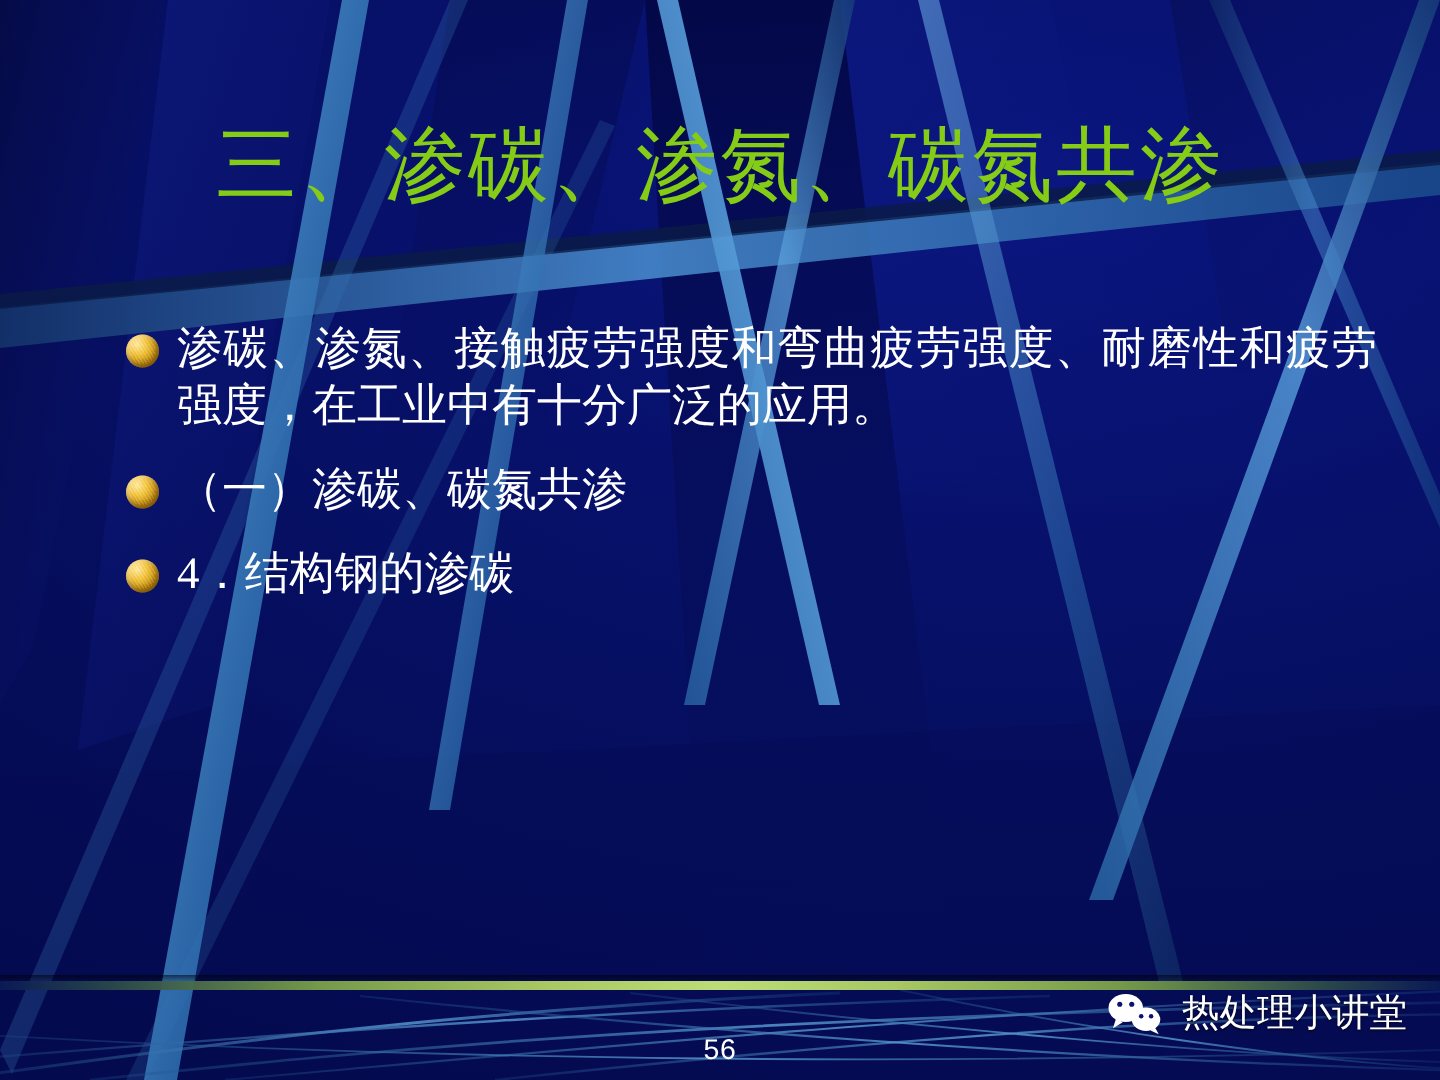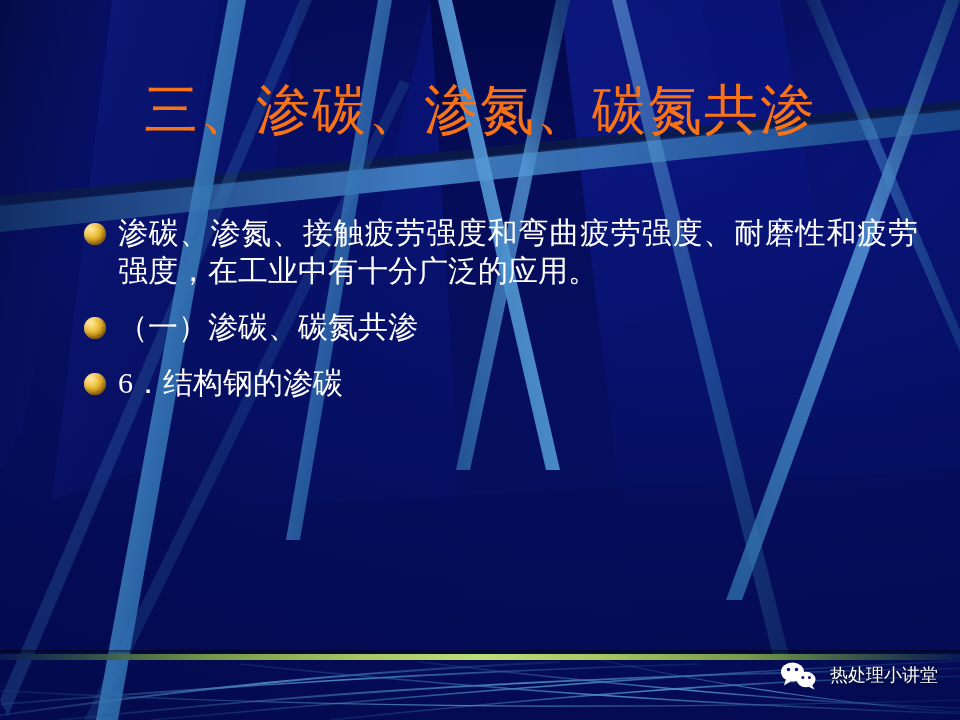--- a/index.html
+++ b/index.html
@@ -67,21 +67,21 @@
     background: linear-gradient(180deg, rgba(0,0,0,.55), rgba(0,0,0,0));
   }
 
   
   .title {
     position: absolute;
     left: 0;
     right: 0;
     top: 82px;
     text-align: center;
-    color: #f97316;
+    color: #84cc16;
     font-size: 54px;
     line-height: 1.05;
     letter-spacing: 2px;
     font-family: "Liberation Serif", "DejaVu Serif", serif;
     white-space: nowrap;
   }
 
   
   .body {
     position: absolute;
@@ -129,21 +129,21 @@
 
   
   .footer-brand {
     position: absolute;
     right: 22px;
     top: 660px;
     display: flex;
     align-items: center;
     gap: 12px;
     color: #ffffff;
-    font-size: 18px;
+    font-size: 25px;
     line-height: 1;
     text-shadow: 0 1px 2px rgba(0,0,0,.8);
     font-family: "Liberation Sans", "DejaVu Sans", sans-serif;
   }
   .wechat-icon { display: block; }
   .page-number {
     position: absolute;
     left: 0;
     right: 0;
     top: 690px;
@@ -255,21 +255,21 @@
       <span class="bullet-text">渗碳、渗氮、接触疲劳强度和弯曲疲劳强度、耐磨性和疲劳强度，在工业中有十分广泛的应用。</span>
     </div>
 
     <div class="bullet-row tight">
       <span class="bullet-dot"></span>
       <span class="bullet-text">（一）渗碳、碳氮共渗</span>
     </div>
 
     <div class="bullet-row tight">
       <span class="bullet-dot"></span>
-      <span class="bullet-text">6．结构钢的渗碳</span>
+      <span class="bullet-text">4．结构钢的渗碳</span>
     </div>
 
 
   </div>
 
   <div class="footer-brand">
     <span>
       <svg class="wechat-icon" width="40" height="30" viewBox="0 0 40 30">
         <g fill="#ffffff">
           <ellipse cx="14.5" cy="12" rx="11.5" ry="9.4"></ellipse>
@@ -281,14 +281,15 @@
           <circle cx="10.5" cy="9.5" r="1.7"></circle>
           <circle cx="18.5" cy="9.5" r="1.7"></circle>
           <circle cx="24.8" cy="17.5" r="1.5"></circle>
           <circle cx="31.4" cy="17.5" r="1.5"></circle>
         </g>
       </svg>
     </span>
     <span>热处理小讲堂</span>
   </div>
 
+  <div class="page-number">56</div>
 
 </div>
 
 </body></html>

